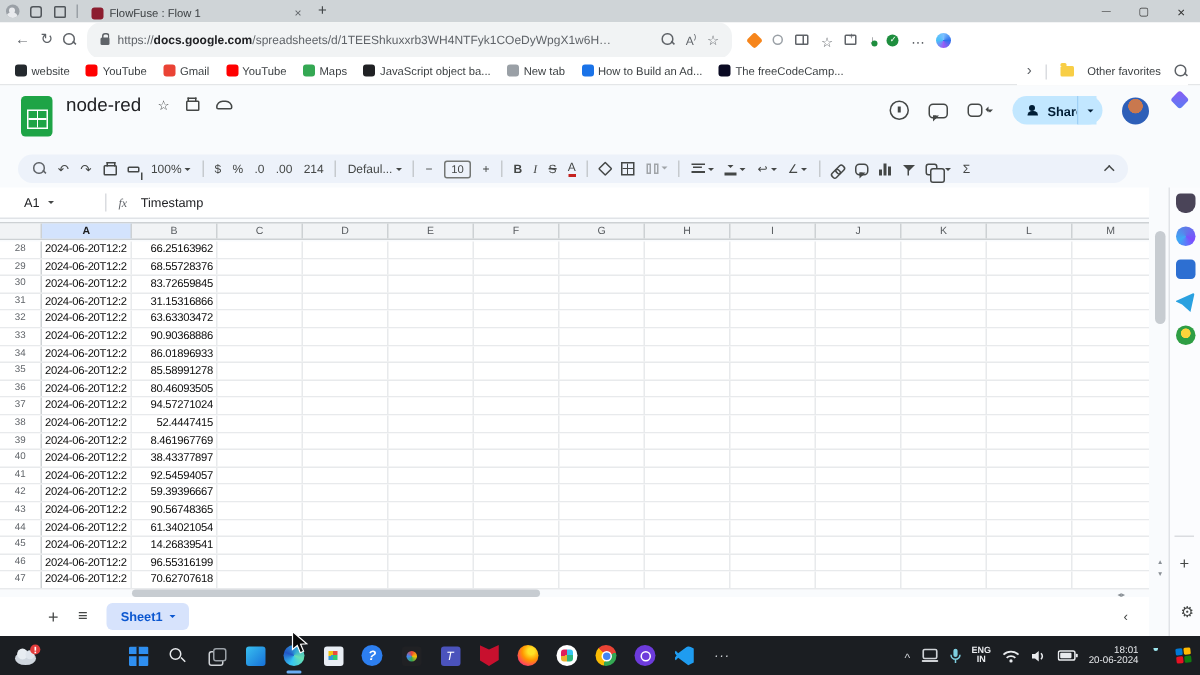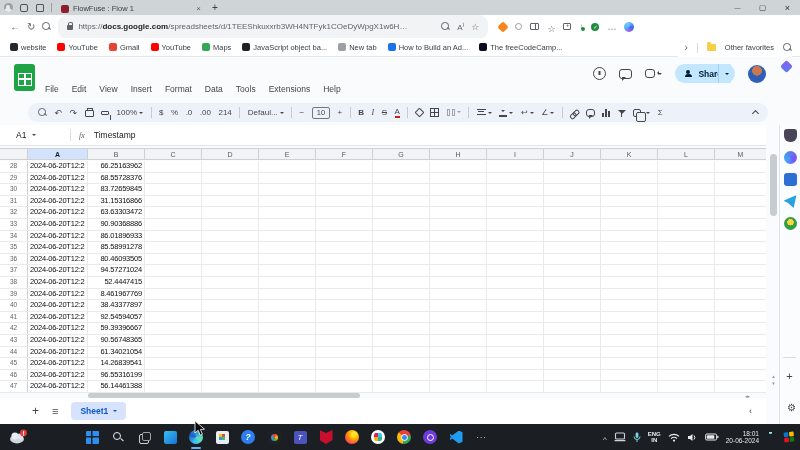--- a/index.html
+++ b/index.html
@@ -102,21 +102,21 @@
   .share-caret{height:19px;background:#c2e7ff;border-radius:0 10px 10px 0;border-left:1px solid #9fd0f5;
     display:flex;align-items:center;padding:0 6px;margin-left:-13px;}
   .people{width:9px;height:8px;position:relative;}
   .people::before{content:"";position:absolute;left:1px;top:0;width:4px;height:4px;border-radius:50%;background:#001d35;}
   .people::after{content:"";position:absolute;left:0;top:4.5px;width:6.5px;height:3px;border-radius:3px 3px 0 0;background:#001d35;}
   .avatar{width:18px;height:18px;border-radius:50%;background:radial-gradient(circle at 50% 32%,#c9784e 0 31%,#2e5fb8 33%);}
   .hd-diamond{position:absolute;right:9px;top:5px;width:9px;height:9px;border-radius:2px;transform:rotate(45deg);
     background:linear-gradient(135deg,#8a5cf5,#5a7df2);}
 
   
-  .gs-toolbar{position:absolute;left:28px;top:46px;width:740px;height:19px;background:#edf2fa;border-radius:10px;
+  .gs-toolbar{position:absolute;left:12px;top:46px;width:740px;height:19px;background:#edf2fa;border-radius:10px;
     display:flex;align-items:center;gap:7.5px;padding:0 10px;font-size:8px;color:#444746;}
   .t-sep{width:1px;height:11px;background:#c6cace;}
   .t-lab{display:flex;align-items:center;gap:2px;white-space:nowrap;}
   .undo::after{content:"↶";font-size:9px;}
   .redo::after{content:"↷";font-size:9px;}
   .printer{width:9px;height:7px;border:1.1px solid #444746;border-radius:1px;position:relative;margin-top:2px;}
   .printer::before{content:"";position:absolute;left:1.5px;top:-3px;width:4px;height:2px;border:1px solid #444746;border-bottom:none;}
   .roller{width:8px;height:4px;border:1.1px solid #444746;border-radius:1px;position:relative;}
   .roller::after{content:"";position:absolute;right:-3px;top:3px;width:1.1px;height:5px;background:#444746;}
   .fontbox{border:1px solid #747775;border-radius:2px;padding:0 4px;font-size:7.5px;line-height:10px;background:#edf2fa;}
@@ -379,32 +379,26 @@
     <span class="bm-chev"></span>
     <span class="bm-div"></span>
     <span class="folder"></span>
     <span>Other favorites</span>
     <span class="mag"></span>
   </div>
 
   <div class="gs">
 
     <div class="gs-logo"></div>
-    <div class="gs-menus">
-
-    <span>File</span>
-        <span>Edit</span>
-        <span>View</span>
-        <span>Insert</span>
-        <span>Format</span>
-        <span>Data</span>
-        <span>Tools</span>
-        <span>Extensions</span>
-        <span>Help</span>
-      </div>
+    <div class="gs-title-row">
+      <span class="gs-title">node-red</span>
+      <span class="hd-ic ic-star"></span>
+      <span class="ic-folder"></span>
+      <span class="ic-cloud"></span>
+    </div>
     <div class="gs-right">
       <span class="gr-ic ic-hist"></span>
       <span class="gr-ic ic-comment"></span>
       <span style="display:flex;align-items:center;gap:3px;">
         <span class="gr-ic ic-cam"></span>
         <span class="caret"></span>
       </span>
       <span style="display:flex;">
         <span class="share">
           <span class="people"></span>
@@ -839,21 +833,21 @@
           <div class="ce"></div>
           <div class="ce"></div>
           <div class="ce"></div>
           <div class="ce"></div>
           <div class="cm"></div>
         </div>
 
         <div class="row">
           <div class="rn">47</div>
           <div class="ca">2024-06-20T12:2</div>
-          <div class="cb">56.14461388</div>
+          <div class="cb">70.62707618</div>
           <div class="ce"></div>
           <div class="ce"></div>
           <div class="ce"></div>
           <div class="ce"></div>
           <div class="ce"></div>
           <div class="ce"></div>
           <div class="ce"></div>
           <div class="ce"></div>
           <div class="ce"></div>
           <div class="ce"></div>

